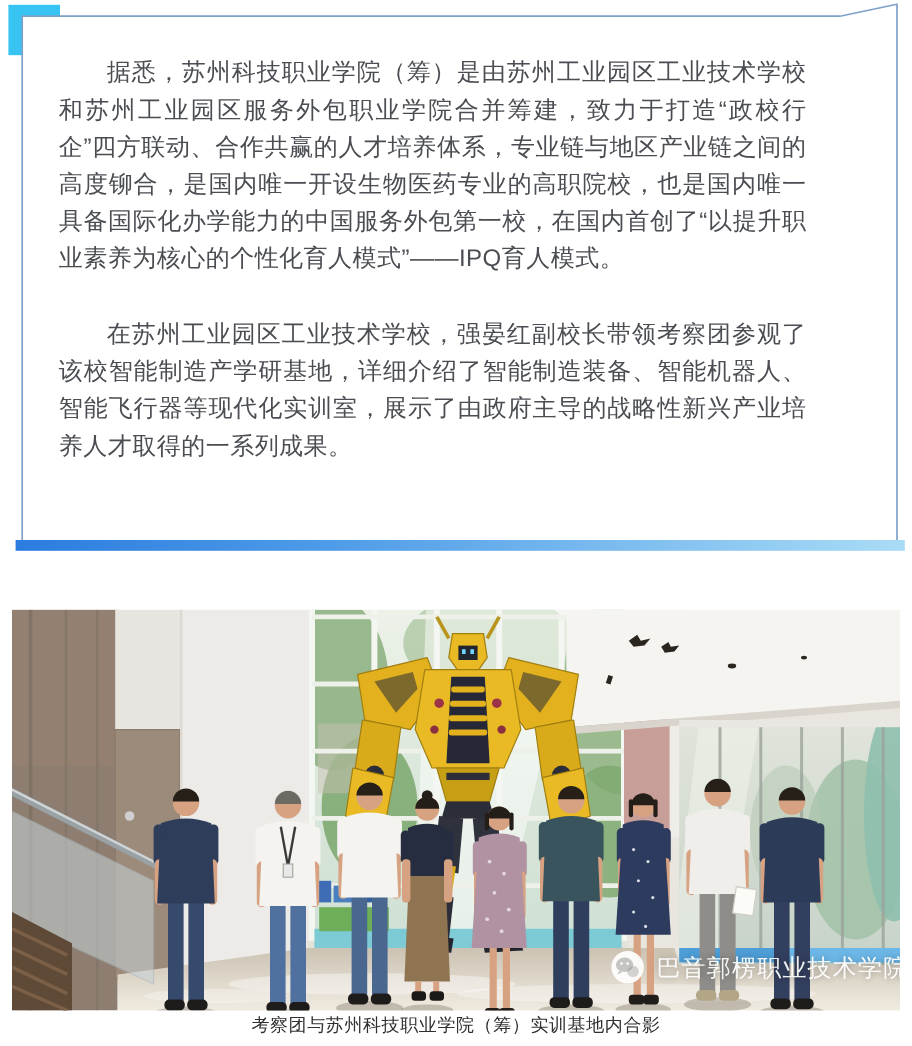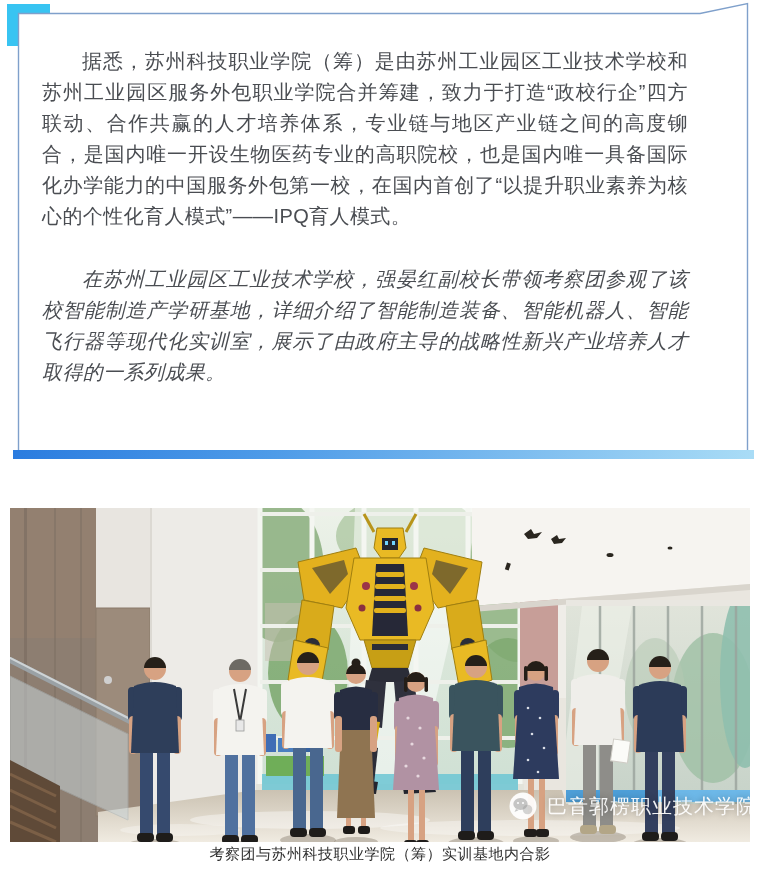--- a/index.html
+++ b/index.html
@@ -2,25 +2,25 @@
 <html><head>
 <meta charset="utf-8">
 <style>
   html,body{margin:0;padding:0;background:#ffffff;}
   .page{position:relative;width:760px;height:872px;background:#ffffff;overflow:hidden;
         font-family:"Liberation Sans","DejaVu Sans",sans-serif;}
   
   .accent-square{position:absolute;left:7px;top:4px;width:43px;height:42px;background:#38C4F2;z-index:0;}
   
   .card-border-svg{position:absolute;left:0;top:0;z-index:1;}
-  .quote-card{position:absolute;left:36px;top:13px;width:674px;height:437px;z-index:2;
-              box-sizing:border-box;padding:33px 22px 0 6px;overflow:hidden;}
+  .quote-card{position:absolute;left:20px;top:13px;width:674px;height:437px;z-index:2;
+              box-sizing:border-box;padding:33px 22px 0 29px;overflow:hidden;}
   .quote-card p{margin:0;font-size:20px;line-height:31px;color:#4A4D52;letter-spacing:0.4px;
                 text-align:justify;text-indent:2em;word-break:break-all;}
-  .quote-card p + p{margin-top:32px;font-style:italic;}
+  .quote-card p + p{margin-top:32px;}
   
   .bottom-bar{position:absolute;left:13px;top:450px;width:741px;height:9px;z-index:3;
               background:linear-gradient(to right,#2B7CDF 0%,#4E9BE8 35%,#A9DCF6 100%);}
   
   .photo{position:absolute;left:10px;top:508px;width:740px;height:428px;margin:0;overflow:hidden;z-index:2;}
   .photo svg.scene{display:block;}
   .watermark{position:absolute;left:498px;top:283px;display:flex;align-items:center;gap:9px;
              color:rgba(255,255,255,0.93);font-size:20px;letter-spacing:1px;
              text-shadow:0 0 6px rgba(0,0,0,0.35);white-space:nowrap;}
   .caption{position:absolute;left:0;top:845px;width:760px;text-align:center;z-index:2;

